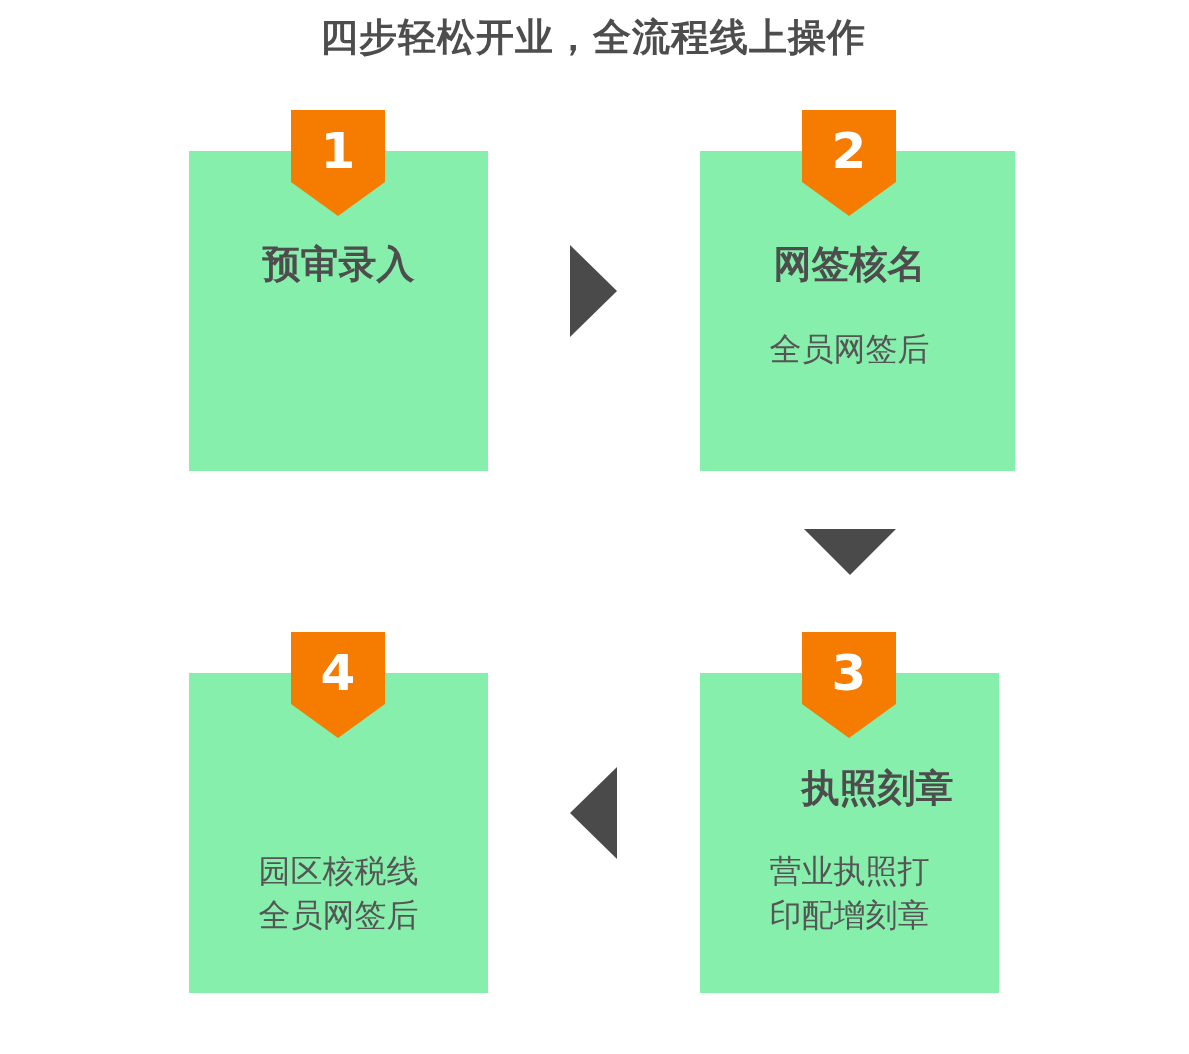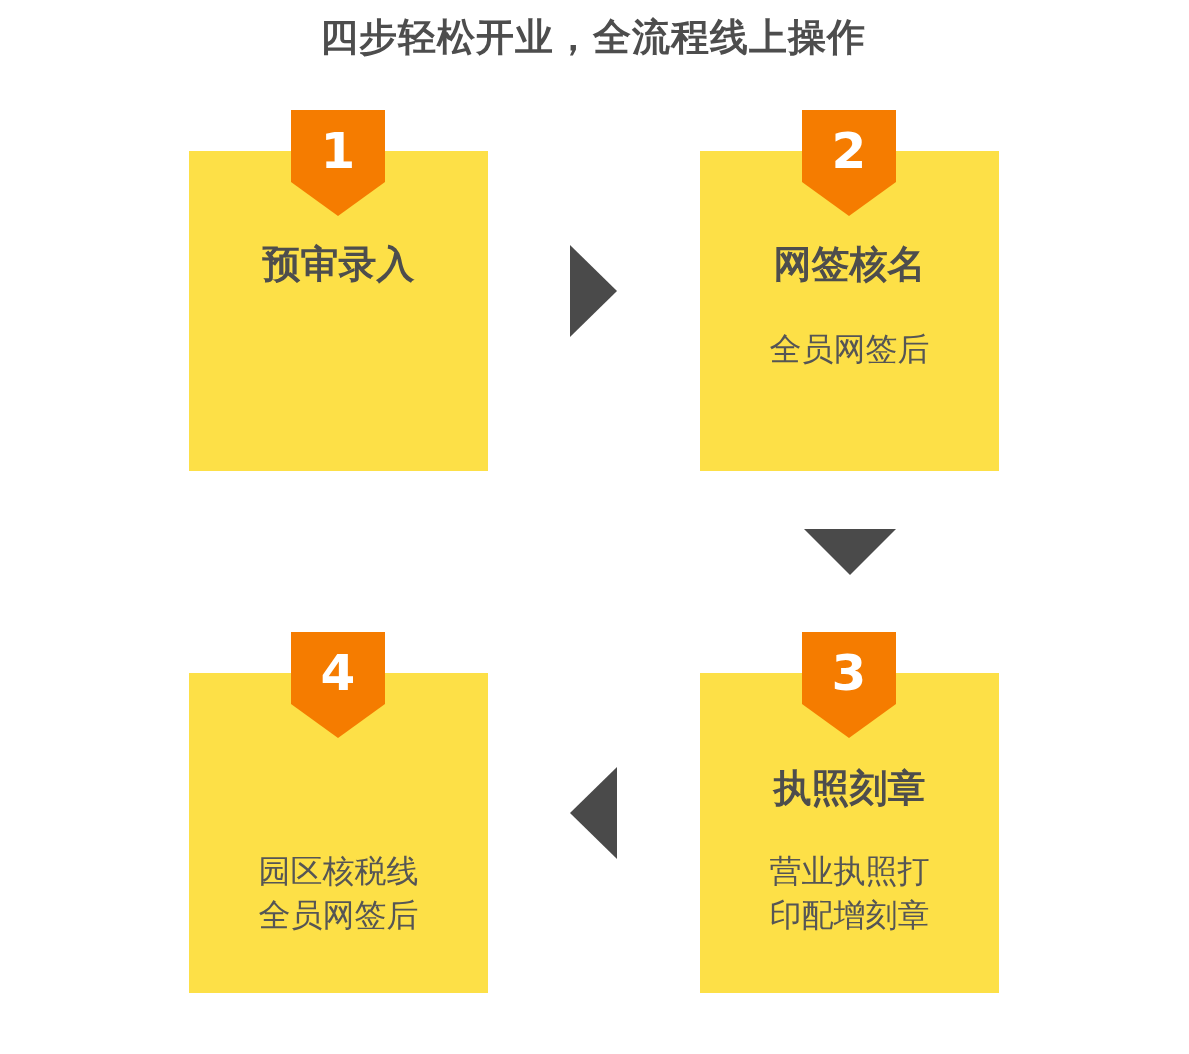--- a/index.html
+++ b/index.html
@@ -1,20 +1,20 @@
 <!DOCTYPE html>
 <html><head>
 <meta charset="utf-8">
 <style>
   html, body { margin:0; padding:0; background:#ffffff; }
   body { width:1189px; height:1054px; position:relative; overflow:hidden;
          font-family:"DejaVu Sans", sans-serif; color:#4d4d4d; }
   .title { position:absolute; left:0; width:1186px; top:12px; text-align:center;
            font-size:38px; font-weight:bold; color:#4d4d4d; letter-spacing:1px; }
-  .card { position:absolute; width:299px; height:320px; background:#fde047; }
+  .card { position:absolute; width:299px; height:320px; background:#86efac; }
   .badge { position:absolute; width:94px; height:106px; }
   .badge svg { position:absolute; left:0; top:0; }
   .badge .num { position:absolute; left:0; width:94px; top:12px; text-align:center;
                 font-size:50px; font-weight:bold; color:#ffffff; font-family:"DejaVu Sans", sans-serif; }
   .card-title { position:absolute; left:0; width:299px; text-align:center;
                 font-size:38px; font-weight:bold; color:#4d4d4d; }
   .card-desc { position:absolute; left:0; width:299px; text-align:center;
                font-size:32px; line-height:44px; color:#555555; }
   .arrow { position:absolute; }
 </style>
@@ -26,21 +26,21 @@
 <div class="card" style="left:189px; top:151px;">
   <div class="card-title" style="top:88px;">预审录入</div>
 </div>
 <div class="badge" style="left:291px; top:110px;">
   <svg width="94" height="106">
       <polygon points="0,0 94,0 94,72 47,106 0,72" fill="#f57c00"></polygon>
     </svg>
   <div class="num">1</div>
 </div>
 
-<div class="card" style="left:700px; top:151px;">
+<div class="card" style="left:700px; top:151px;padding-left:16px;">
   <div class="card-title" style="top:88px;">网签核名</div>
   <div class="card-desc" style="top:176px;">
     <div>全员网签后</div>
   </div>
 </div>
 <div class="badge" style="left:802px; top:110px;">
   <svg width="94" height="106">
       <polygon points="0,0 94,0 94,72 47,106 0,72" fill="#f57c00"></polygon>
     </svg>
   <div class="num">2</div>
@@ -53,21 +53,21 @@
   </div>
 </div>
 <div class="badge" style="left:291px; top:632px;">
   <svg width="94" height="106">
       <polygon points="0,0 94,0 94,72 47,106 0,72" fill="#f57c00"></polygon>
     </svg>
   <div class="num">4</div>
 </div>
 
 <div class="card" style="left:700px; top:673px;">
-  <div class="card-title" style="top:90px;">执照刻章</div>
+  <div class="card-title" style="top:90px;padding-left:28px;">执照刻章</div>
   <div class="card-desc" style="top:176px;">
     <div>营业执照打</div>
     <div>印配增刻章</div>
   </div>
 </div>
 <div class="badge" style="left:802px; top:632px;">
   <svg width="94" height="106">
       <polygon points="0,0 94,0 94,72 47,106 0,72" fill="#f57c00"></polygon>
     </svg>
   <div class="num">3</div>

